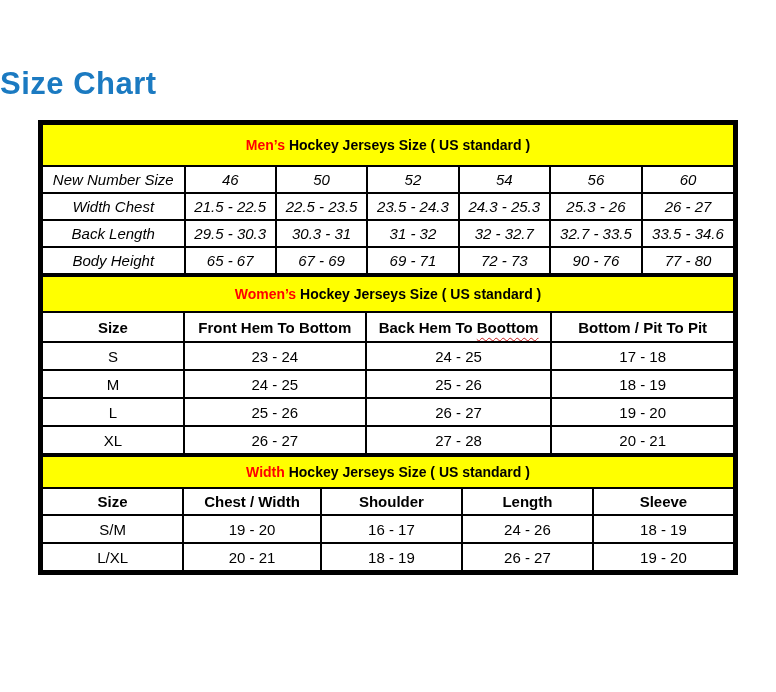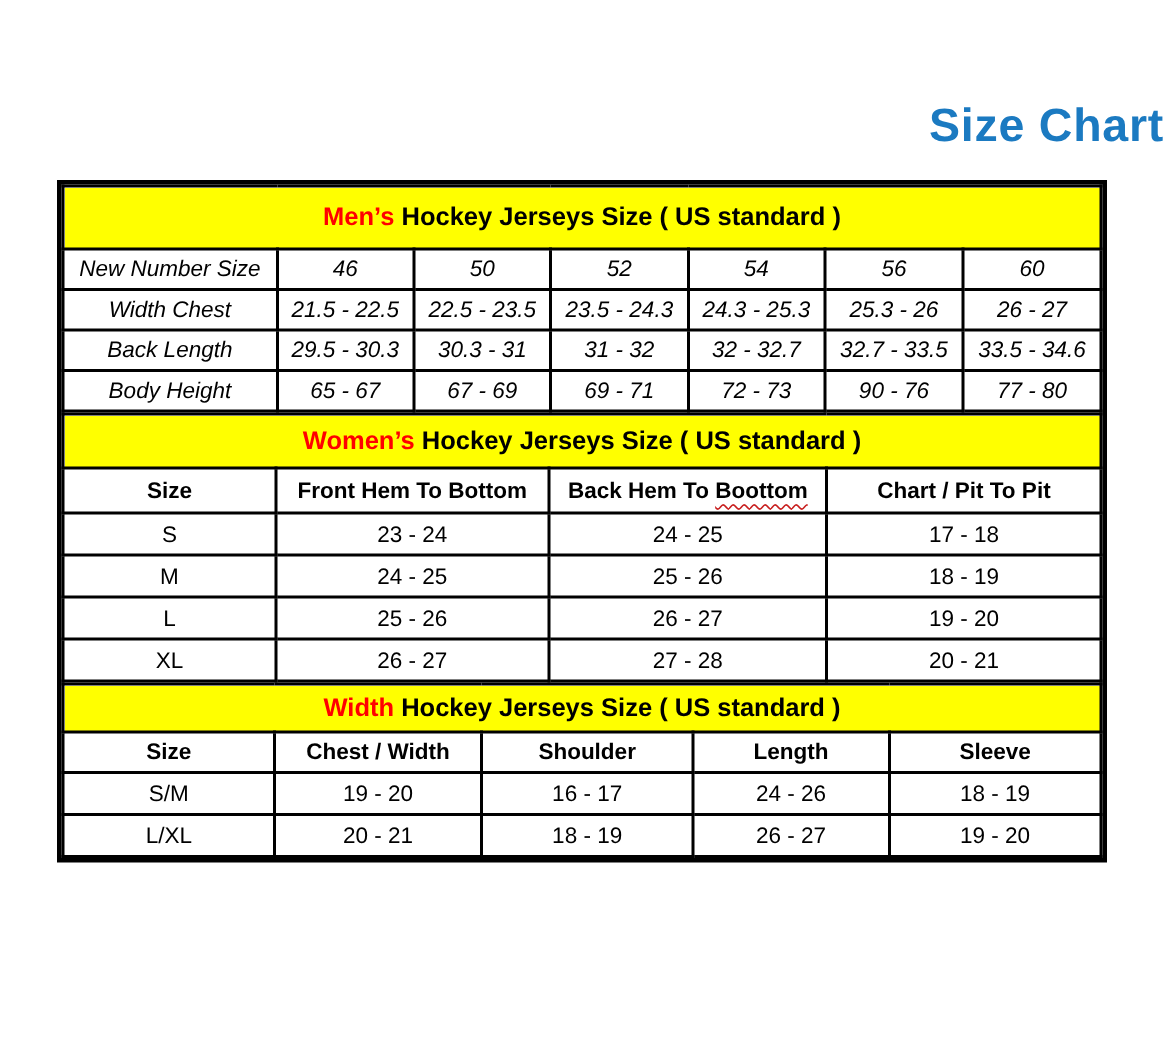--- a/index.html
+++ b/index.html
@@ -6,21 +6,21 @@
   html,body { background:#ffffff; }
   body {
     width:776px; height:692px;
     font-family:"Liberation Sans", sans-serif;
     color:#000;
     position:relative;
     overflow:hidden;
   }
   .title {
     position:absolute; top:66px; left:0; width:776px;
-    text-align:right;
+    text-align:left;
     font-size:31px; font-weight:bold;
     color:#1b7ac1;
     letter-spacing:0.5px;
   }
   .chart-wrap {
     position:absolute; left:38px; top:120px; width:700px;
     border:3px solid #000;
     background:#fff;
   }
   table {
@@ -33,21 +33,21 @@
     text-align:center;
     vertical-align:middle;
     font-size:15px;
     padding:0 2px;
     overflow:hidden;
     white-space:nowrap;
   }
   tr.band td {
     background:#ffff00;
     font-weight:bold;
-    font-size:17px;
+    font-size:14px;
     height:40px;
   }
   tr.band.b1 td { height:42px; }
   tr.band.b2 td { height:36px; }
   tr.band.b3 td { height:32px; }
   tr.head th { font-weight:bold; height:27px; }
   tr.datarow td { height:28px; font-weight:normal; }
   tr.datarow.short td { height:27px;font-style:italic; }
   td.lbl { font-weight:normal; }
   td.lbl-bold { font-weight:bold; }
@@ -137,21 +137,21 @@
         <span>Hockey Jerseys Size ( US standard )</span>
       </td>
     </tr>
     <tr class="head" style="height:30px">
       <th>Size</th>
       <th>Front Hem To Bottom</th>
       <th>
         <span>Back Hem To</span>
         <span class="typo">Boottom</span>
       </th>
-      <th>Chart / Pit To Pit</th>
+      <th>Bottom / Pit To Pit</th>
     </tr>
     <tr class="datarow">
       <td class="lbl-bold">S</td>
       <td>23 - 24</td>
       <td>24 - 25</td>
       <td>17 - 18</td>
     </tr>
     <tr class="datarow">
       <td class="lbl-bold">M</td>
       <td>24 - 25</td>

